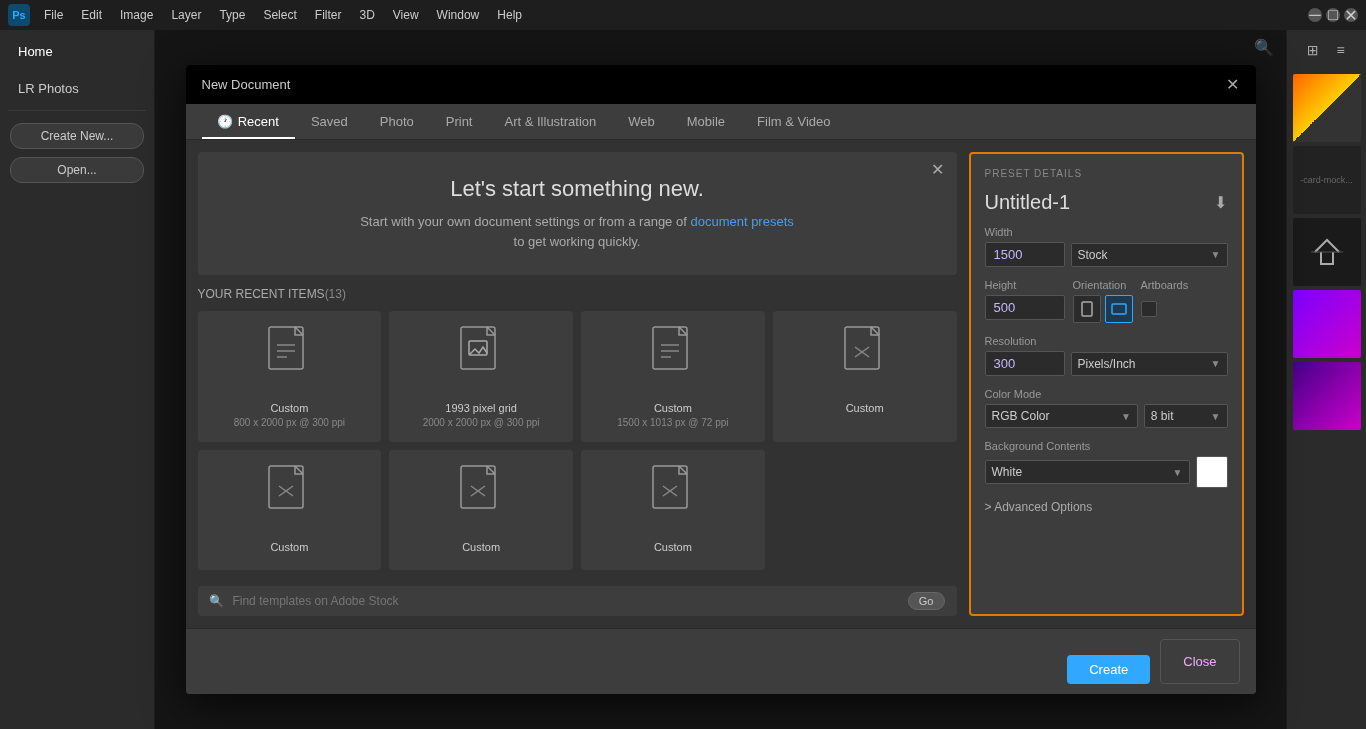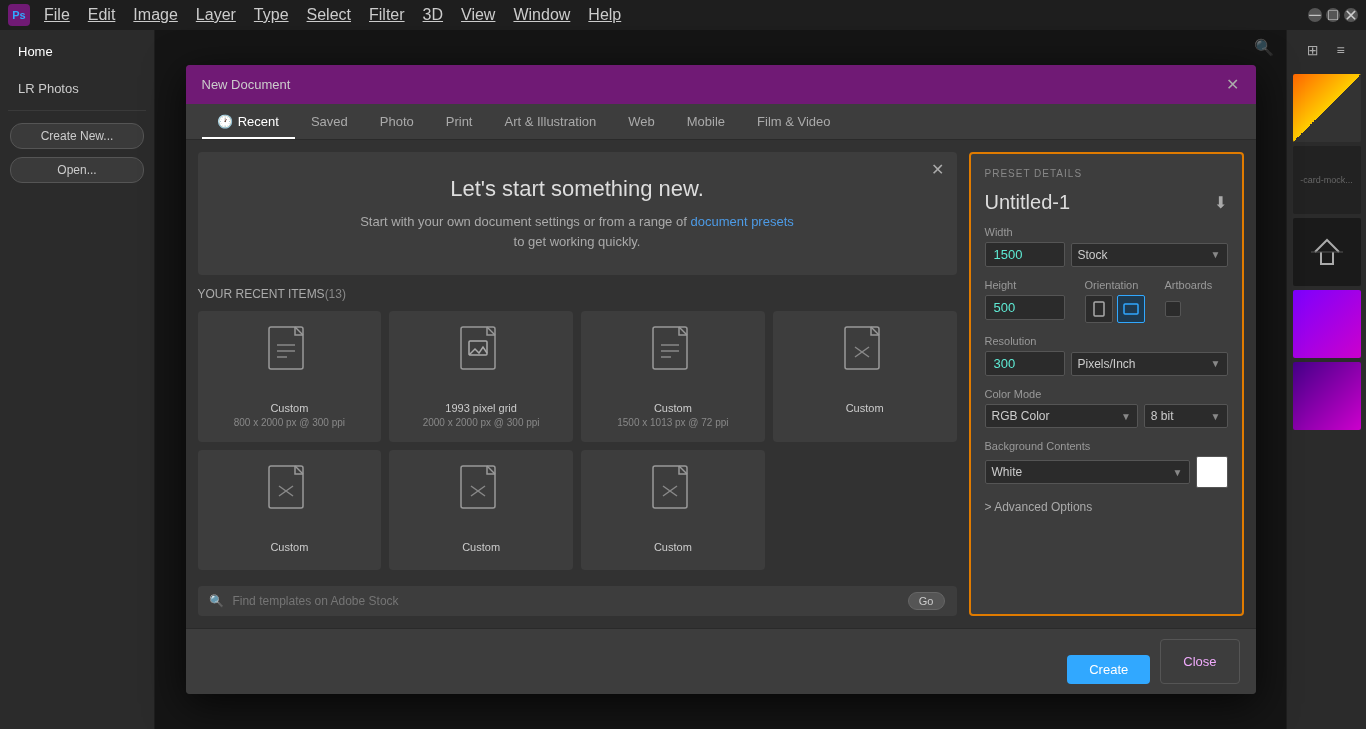--- a/index.html
+++ b/index.html
@@ -23,39 +23,38 @@
       padding: 0 8px;
     }
     .title-bar-left {
       display: flex;
       align-items: center;
       gap: 6px;
     }
     .ps-logo {
       width: 22px;
       height: 22px;
-      background: #701a75;
+      background: #0c4a6e;
       border-radius: 4px;
       display: flex;
       align-items: center;
       justify-content: center;
       color: #31a8ff;
       font-weight: bold;
       font-size: 11px;
     }
     .menu-bar {
       display: flex;
       gap: 2px;
     }
     .menu-item {
       color: #ccc;
-      font-size: 16px;
+      font-size: 12px;
       padding: 2px 8px;
       cursor: pointer;
-      text-decoration: underline;
     }
     .title-bar-right {
       display: flex;
       gap: 4px;
     }
     .title-btn {
       width: 14px;
       height: 14px;
       border-radius: 50%;
       cursor: pointer;
@@ -187,21 +186,21 @@
       border-radius: 4px;
       display: flex;
       flex-direction: column;
       box-shadow: 0 10px 40px rgba(0,0,0,0.7);
     }
     .dialog-header {
       display: flex;
       align-items: center;
       justify-content: space-between;
       padding: 10px 16px;
-      background: #701a75;
+      background: #000000;
       border-radius: 4px 4px 0 0;
     }
     .dialog-title {
       color: #ccc;
       font-size: 13px;
     }
     .dialog-close {
       color: #aaa;
       cursor: pointer;
       font-size: 16px;
@@ -418,21 +417,21 @@
       color: #999;
     }
     .field-row {
       display: flex;
       gap: 6px;
       align-items: center;
     }
     .num-input {
       background: #2b2b2b;
       border: 1px solid #555;
-      color: #5eead4;
+      color: #c4b5fd;
       font-size: 13px;
       padding: 4px 8px;
       border-radius: 2px;
       width: 80px;
       outline: none;
     }
     .dropdown {
       background: #2b2b2b;
       border: 1px solid #555;
       color: #ccc;
@@ -446,21 +445,21 @@
       justify-content: space-between;
     }
     .dropdown-arrow {
       color: #888;
       font-size: 10px;
     }
 
     
     .orient-art-row {
       display: flex;
-      gap: 20px;
+      gap: 8px;
     }
     .orient-group, .art-group {
       display: flex;
       flex-direction: column;
       gap: 4px;
     }
     .orient-buttons {
       display: flex;
       gap: 4px;
     }

